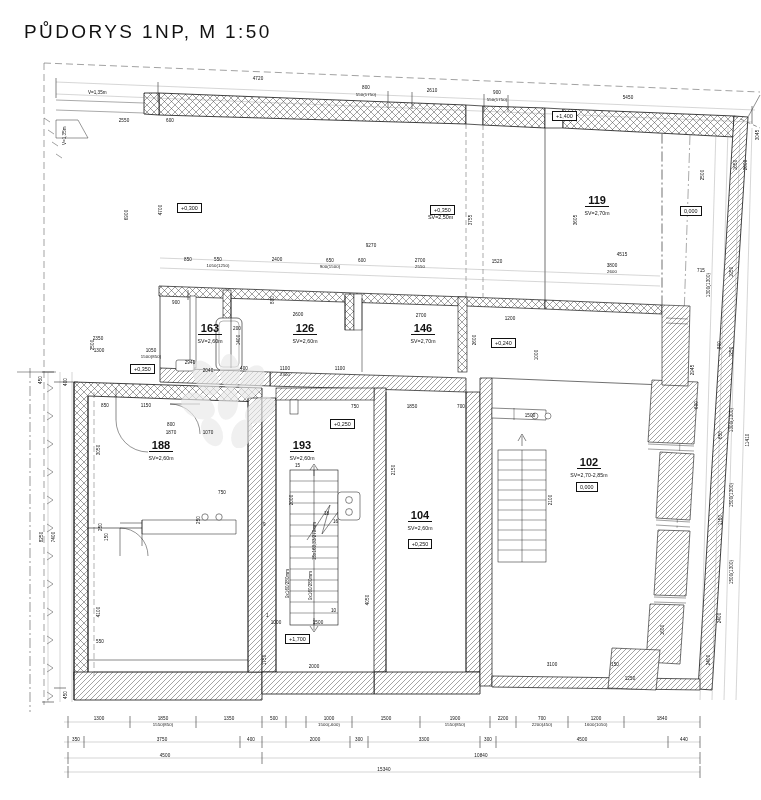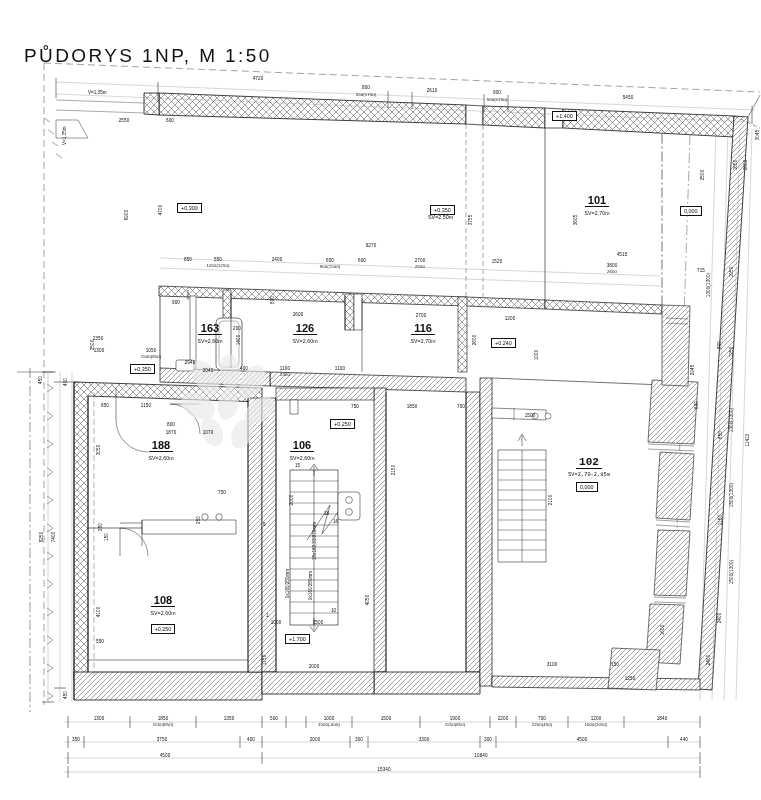--- a/index.html
+++ b/index.html
@@ -7,21 +7,20 @@
     width:761px;height:800px;overflow:hidden;position:relative;
     font-family:"Liberation Sans", sans-serif;color:#1a1a1a;
   }
   #plan-root{position:absolute;left:0;top:0;width:761px;height:800px;}
 
   
   .title{
     position:absolute;left:24px;top:21px;
     font-size:19px;letter-spacing:2.4px;font-weight:400;color:#111;
     white-space:nowrap;
-    margin-top:24px;
   }
 
   
   .watermark{
     position:absolute;left:150px;top:404px;
     font-size:49px;font-weight:700;letter-spacing:2px;
     color:#e6e6e6;white-space:nowrap;pointer-events:none;user-select:none;
     z-index:5;
   }
   .wm-flower{
@@ -361,55 +360,55 @@
         <ellipse cx="22" cy="54" rx="12" ry="18" transform="rotate(-62 22 54)"></ellipse>
         <ellipse cx="52" cy="52" rx="10" ry="16" transform="rotate(10 52 52)"></ellipse>
         <ellipse cx="84" cy="58" rx="11" ry="17" transform="rotate(52 84 58)"></ellipse>
         <ellipse cx="36" cy="80" rx="10" ry="15" transform="rotate(-25 36 80)"></ellipse>
         <ellipse cx="66" cy="82" rx="10" ry="15" transform="rotate(22 66 82)"></ellipse>
       </g>
     </svg>
   </div>
 
   <div class="room" style="left:567px;top:190px;width:60px;">
-    <div class="num">101</div>
+    <div class="num">119</div>
     <div class="sv">SV=2,70m</div>
   </div>
 
-  <div class="room" style="left:549px;top:452px;width:80px;font-family:Liberation Mono, monospace;">
+  <div class="room" style="left:549px;top:452px;width:80px;">
     <div class="num">102</div>
     <div class="sv">SV=2,70-2,85m</div>
   </div>
 
   <div class="room" style="left:393px;top:318px;width:60px;">
-    <div class="num">116</div>
+    <div class="num">146</div>
     <div class="sv">SV=2,70m</div>
   </div>
 
+  <div class="room" style="left:390px;top:505px;width:60px;">
+    <div class="num">104</div>
+    <div class="sv">SV=2,60m</div>
+    <div class="elev">+0,250</div>
+  </div>
 
   <div class="room" style="left:275px;top:318px;width:60px;">
     <div class="num">126</div>
     <div class="sv">SV=2,60m</div>
   </div>
 
   <div class="room" style="left:272px;top:435px;width:60px;">
-    <div class="num">106</div>
+    <div class="num">193</div>
     <div class="sv">SV=2,60m</div>
   </div>
 
   <div class="room" style="left:131px;top:435px;width:60px;">
     <div class="num">188</div>
     <div class="sv">SV=2,60m</div>
   </div>
 
-  <div class="room" style="left:133px;top:590px;width:60px;">
-    <div class="num">108</div>
-    <div class="sv">SV=2,60m</div>
-    <div class="elev">+0,250</div>
-  </div>
 
   <div class="room" style="left:180px;top:318px;width:60px;">
     <div class="num">163</div>
     <div class="sv">SV=2,60m</div>
   </div>
 
   <div class="elevtag" style="left:177px;top:203px;">+0,300</div>
   <div class="elevtag" style="left:430px;top:205px;">+0,350</div>
   <div class="elevtag sv2" style="left:428px;top:214px;">SV=2,50m</div>
   <div class="elevtag" style="left:552px;top:111px;">+1,400</div>

